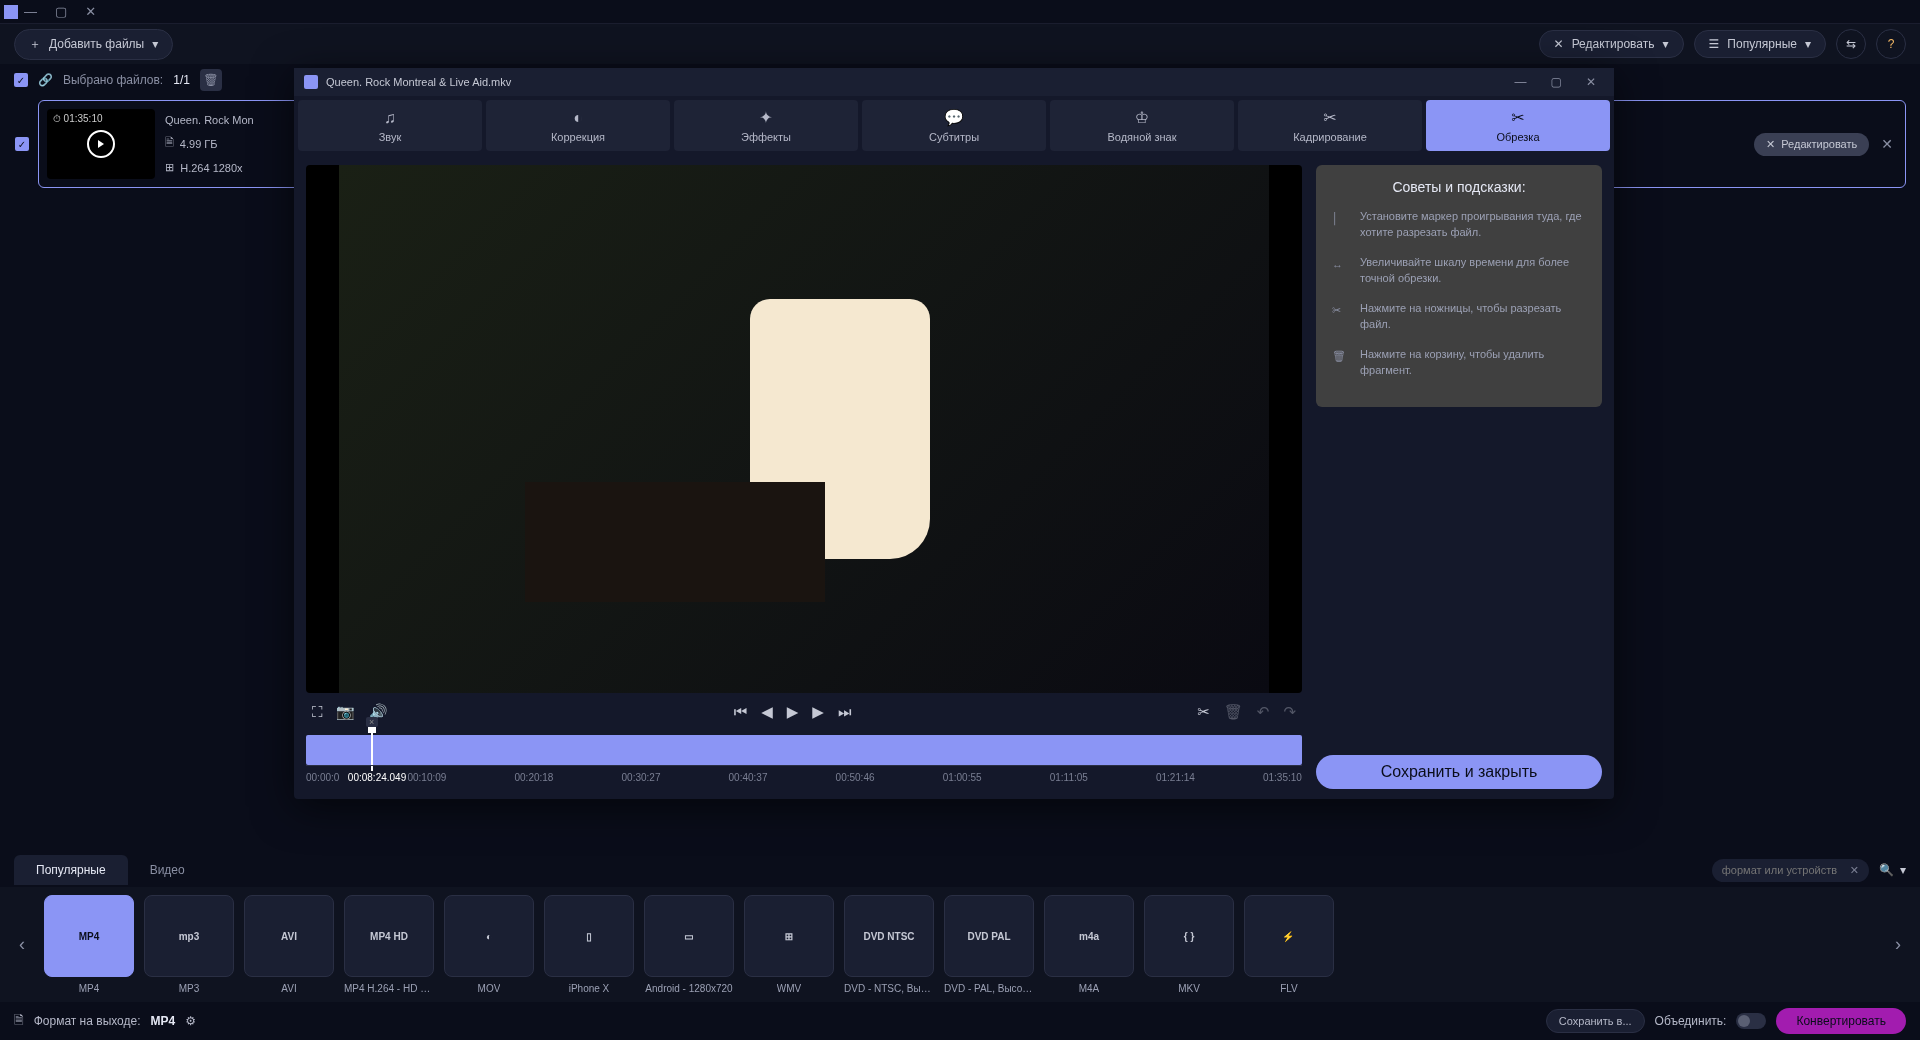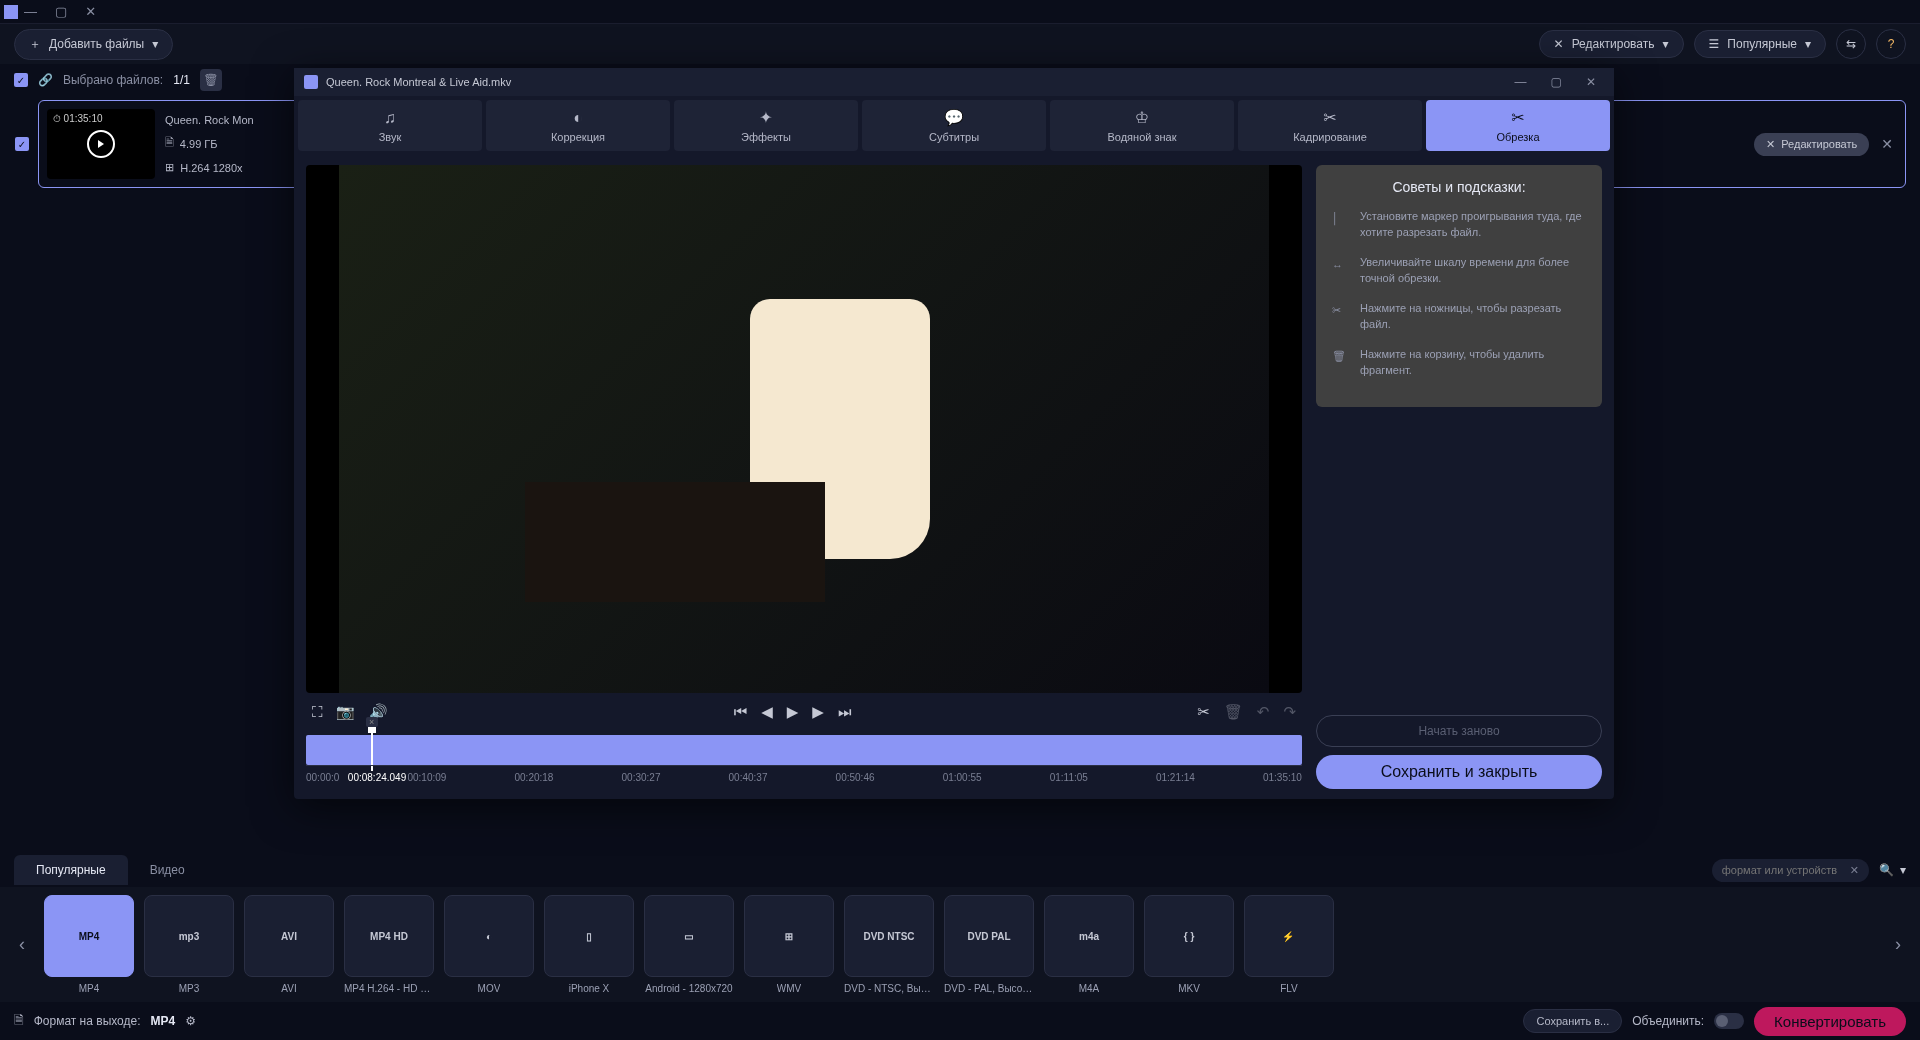--- a/index.html
+++ b/index.html
@@ -106,21 +106,21 @@
 .fmt-box { width: 90px; height: 82px; background: #1a1f32; border: 1px solid #2a2f44; border-radius: 8px; display: flex; align-items: center; justify-content: center; font-size: 10px; font-weight: bold; color: #c5c8d4; text-align: center; padding: 4px; }
 .fmt-box.active { background: #8b95f5; color: #0a0d1a; border-color: #8b95f5; }
 .fmt-label { font-size: 10px; color: #9ba0b4; max-width: 90px; text-align: center; white-space: nowrap; overflow: hidden; text-overflow: ellipsis; }
 
 
 .footer { height: 38px; display: flex; align-items: center; padding: 0 14px; gap: 10px; font-size: 12px; color: #b5b8c8; }
 .footer-spacer { flex: 1; }
 .footer-pill { background: #1a1f32; border: 1px solid #2a2f44; border-radius: 16px; padding: 5px 12px; font-size: 11px; cursor: pointer; }
 .toggle { width: 30px; height: 16px; background: #2a2f44; border-radius: 8px; position: relative; }
 .toggle::after { content: ""; position: absolute; left: 2px; top: 2px; width: 12px; height: 12px; background: #5a5f73; border-radius: 50%; }
-.btn-convert { background: #be185d; color: #0a0d1a; border-radius: 16px; padding: 6px 20px; font-size: 15px; font-weight: 500; cursor: pointer; }
+.btn-convert { background: #a21caf; color: #0a0d1a; border-radius: 16px; padding: 6px 20px; font-size: 12px; font-weight: 500; cursor: pointer; }
 
 svg { display: block; }
 </style>
 </head>
 <body>
 
 <div class="titlebar">
   <div class="titlebar-icon"></div>
   <div class="titlebar-btns">
     <span class="titlebar-btn">—</span>
@@ -301,21 +301,20 @@
         <div class="tip-row">
             <div class="tip-icon">✂</div>
             <div>Нажмите на ножницы, чтобы разрезать файл.</div>
           </div>
         <div class="tip-row">
             <div class="tip-icon">🗑</div>
             <div>Нажмите на корзину, чтобы удалить фрагмент.</div>
           </div>
       </div>
       <div class="editor-right-spacer"></div>
-      <div class="btn-outline">Начать заново</div>
       <div class="btn-primary">Сохранить и закрыть</div>
     </div>
   </div>
 </div>
 
 <div class="bottom-area">
   <div class="cat-tabs">
     <div class="cat-tab active">Популярные</div>
     <div class="cat-tab">Видео</div>
     <div class="search-pill">

